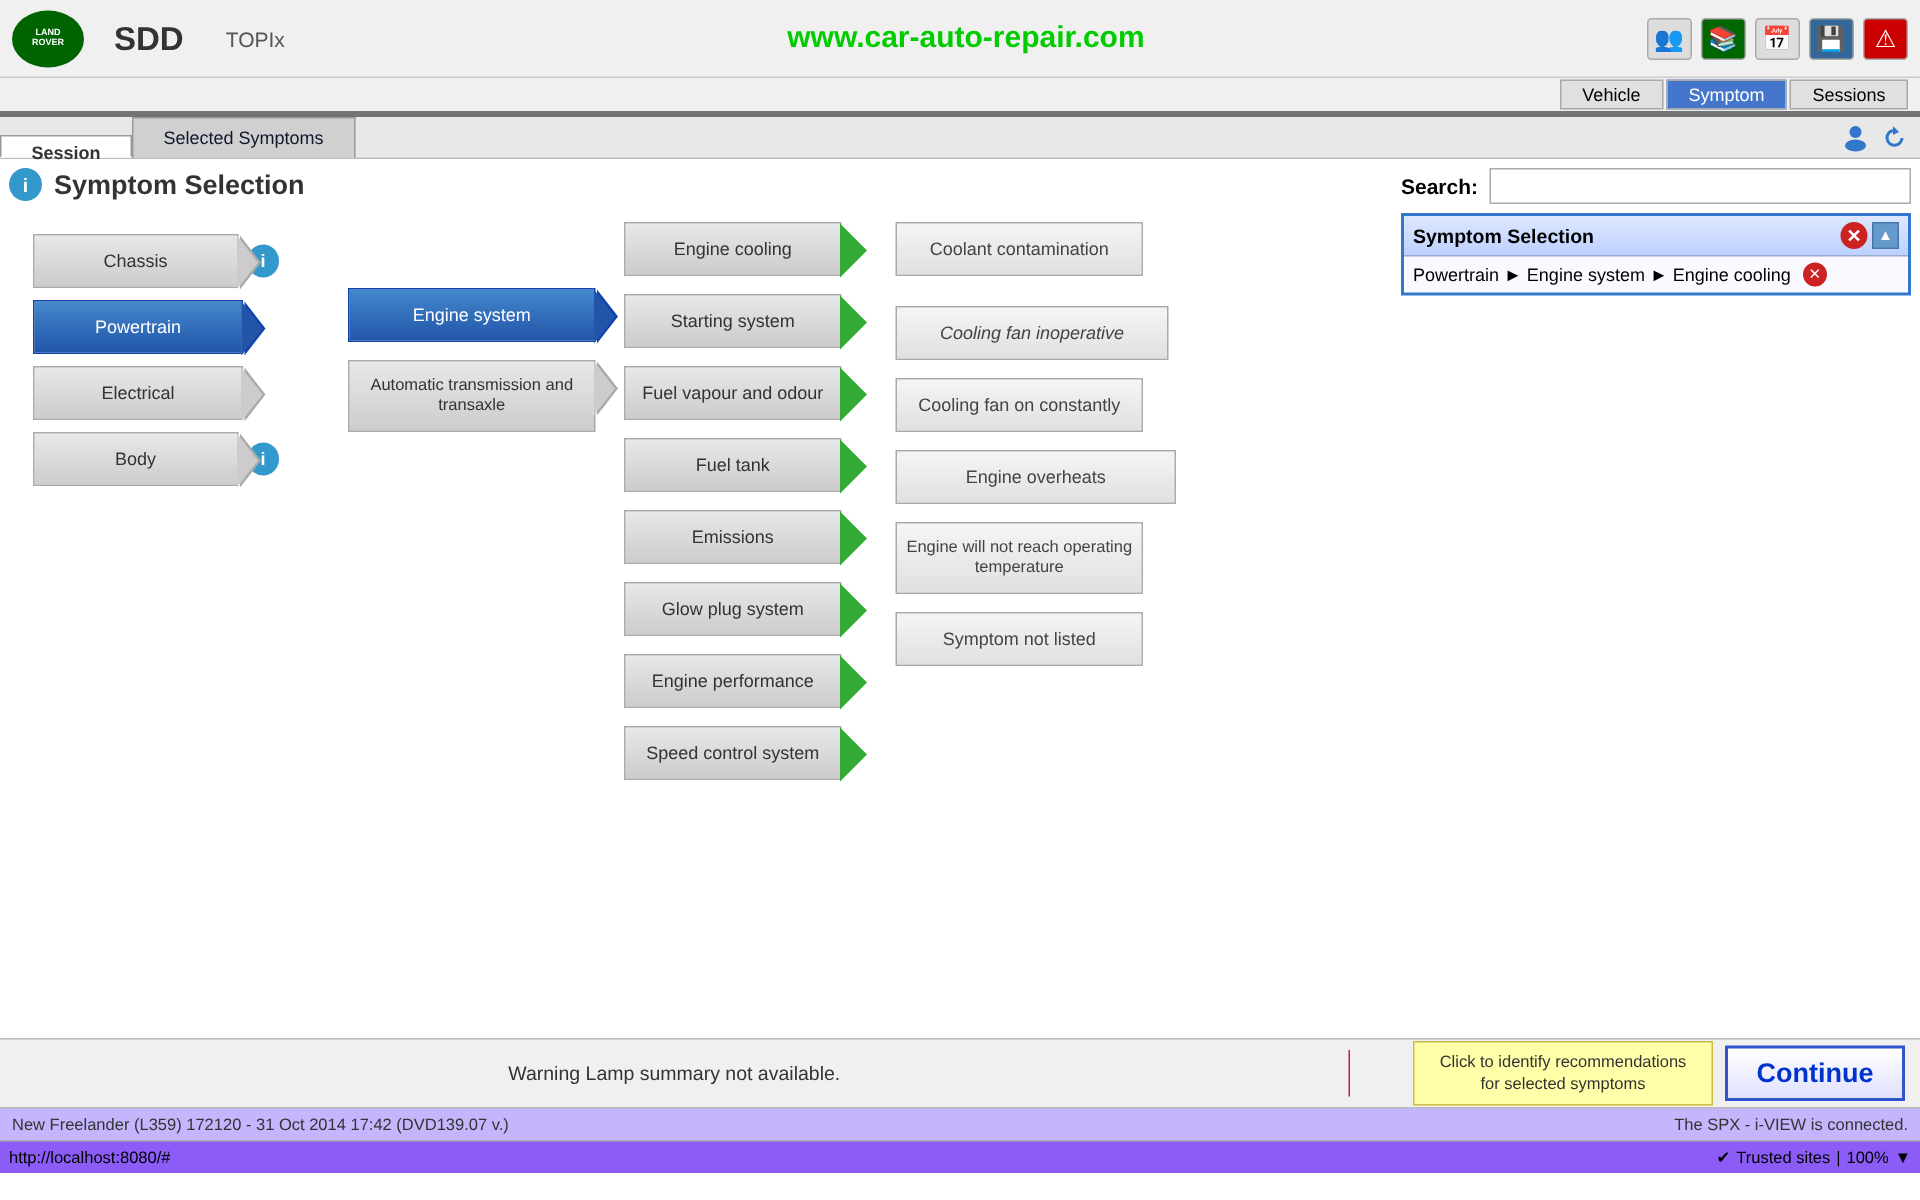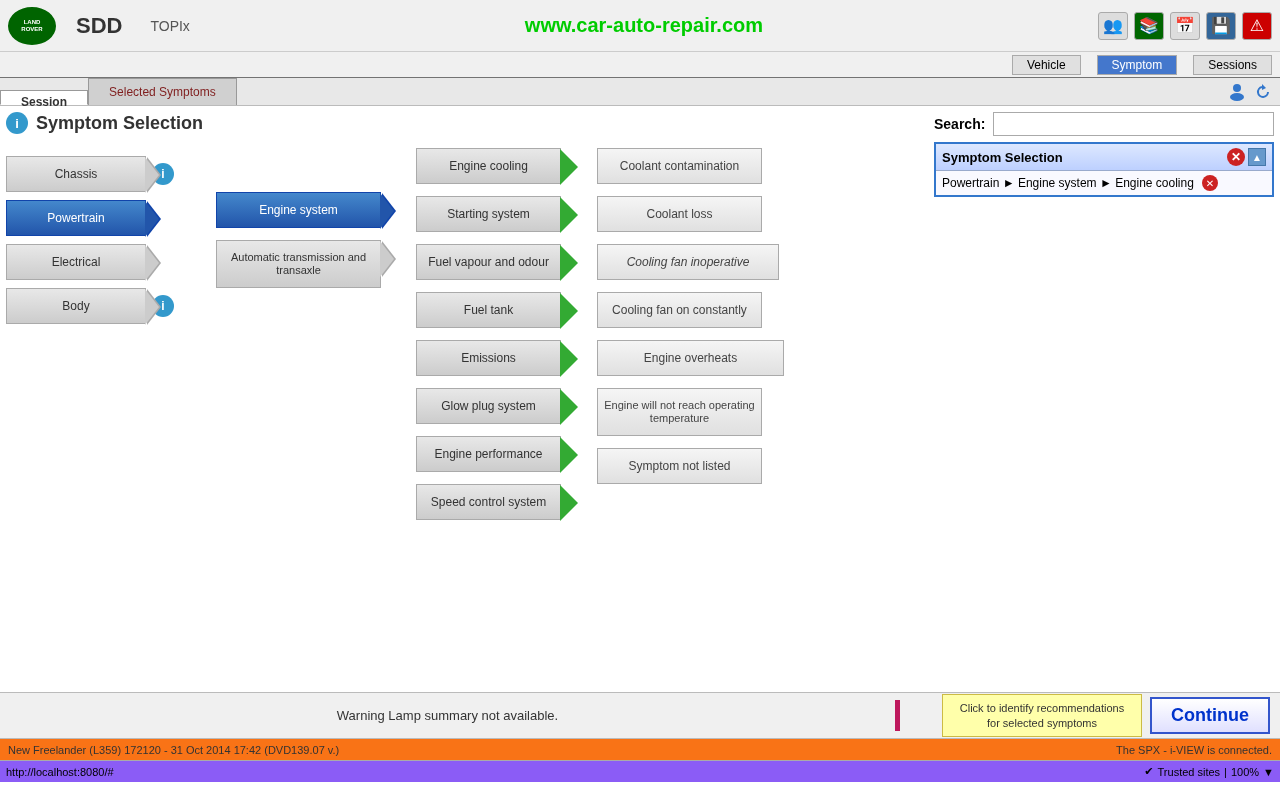--- a/index.html
+++ b/index.html
@@ -46,37 +46,37 @@
       padding: 0;
       height: 28px;
     }
     .nav-btn {
       padding: 4px 20px;
       border: 1px solid #999;
       border-bottom: none;
       background: #d0d0d0;
       cursor: pointer;
       font-size: 12px;
-      color: #7f1d1d;
+      color: #0f172a;
     }
     .nav-btn.active { background: #fff; border-bottom: 1px solid #fff; color: #333; font-weight: bold; margin-top: 12px; }
     .nav-spacer { flex: 1; }
     .nav-right-icons { display: flex; align-items: center; gap: 4px; padding-right: 6px; }
     .nav-icon { width: 22px; height: 22px; display: flex; align-items: center; justify-content: center; cursor: pointer; }
 
     
     #top-nav {
       display: flex;
       justify-content: flex-end;
       background: #f0f0f0;
-      border-bottom: 1px solid #737373;
+      border-bottom: 4px solid #737373;
       padding: 2px 8px;
       height: 26px;
       align-items: center;
-      gap: 16px;
+      gap: 2px;
     }
     .top-nav-btn {
       padding: 2px 14px;
       border: 1px solid #aaa;
       background: #e0e0e0;
       cursor: pointer;
       font-size: 12px;
     }
     .top-nav-btn.active { background: #4477cc; color: white; }
 
@@ -128,20 +128,21 @@
       align-items: center;
       justify-content: center;
       height: 36px;
       background: linear-gradient(to bottom, #e8e8e8, #cccccc);
       border: 1px solid #aaa;
       color: #333;
       font-size: 12px;
       cursor: pointer;
       text-align: center;
       padding: 0 8px 0 8px;
+      margin-left: 16px;
     }
     .arrow-btn::after {
       content: '';
       position: absolute;
       right: -14px;
       top: 0;
       width: 0; height: 0;
       border-top: 18px solid transparent;
       border-bottom: 18px solid transparent;
       border-left: 14px solid #cccccc;
@@ -287,21 +288,21 @@
     
     #bottom-section {
       display: flex;
       border-top: 1px solid #bbb;
       background: #f0f0f0;
       height: 46px;
       align-items: center;
     }
     #warning-lamp {
       flex: 1;
-      border-right: 5px solid #be185d;
+      border-right: 1px solid #be185d;
       padding: 8px 12px;
       font-size: 13px;
       text-align: center;
       color: #333;
     }
     #continue-area {
       width: 380px;
       display: flex;
       align-items: center;
       justify-content: flex-end;
@@ -325,21 +326,21 @@
       color: #0033cc;
       font-size: 18px; font-weight: bold;
       cursor: pointer;
       min-width: 120px;
     }
 
     
     #status-bar {
       display: flex;
       align-items: center;
-      background: #f97316;
+      background: #c4b5fd;
       border-top: 1px solid #bbb;
       padding: 2px 8px;
       font-size: 11px;
       color: #333;
       height: 22px;
     }
     #vehicle-info { flex: 1; }
     #connection-info { flex: 1; text-align: right; }
     #browser-statusbar {
       display: flex; align-items: center;
@@ -477,23 +478,20 @@
         <div class="small-arrow-btn" style="width:145px;">
           <span>Speed control system</span>
         </div>
       </div>
 
       <div class="tree-column col4">
         <div class="plain-btn" style="width:165px;">
           <span>Coolant contamination</span>
         </div>
         <div style="height:4px;"></div>
-        <div class="plain-btn" style="width:165px;">
-          <span>Coolant loss</span>
-        </div>
         <div style="height:4px;"></div>
         <div class="plain-btn" style="width:182px;font-style:italic;">
           <span>Cooling fan inoperative</span>
         </div>
         <div style="height:4px;"></div>
         <div class="plain-btn" style="width:165px;">
           <span>Cooling fan on constantly</span>
         </div>
         <div style="height:4px;"></div>
         <div class="plain-btn" style="width:187px;">

